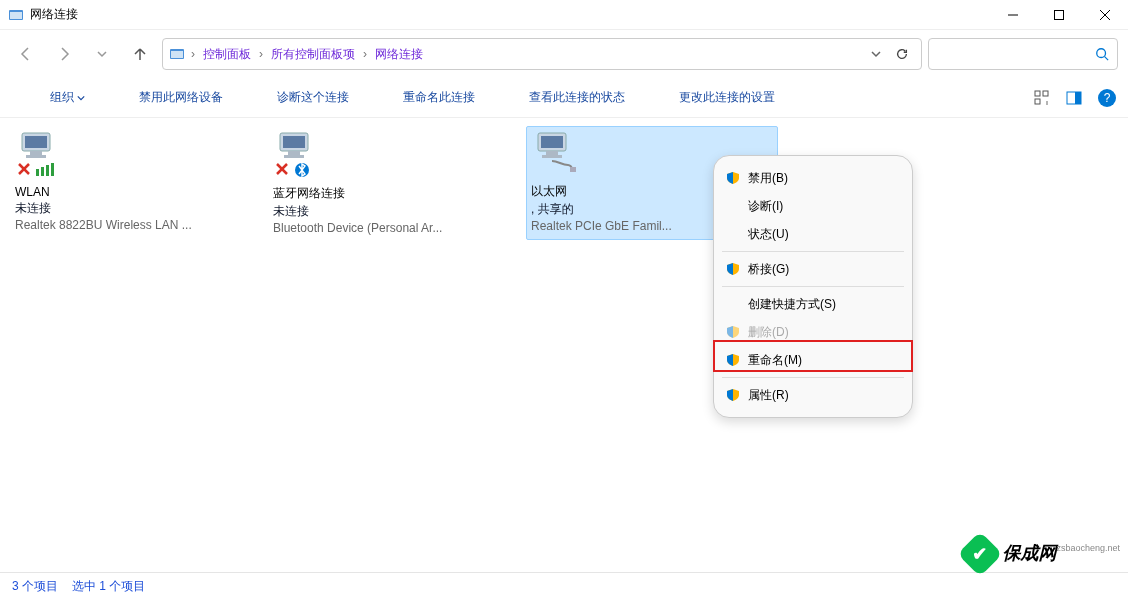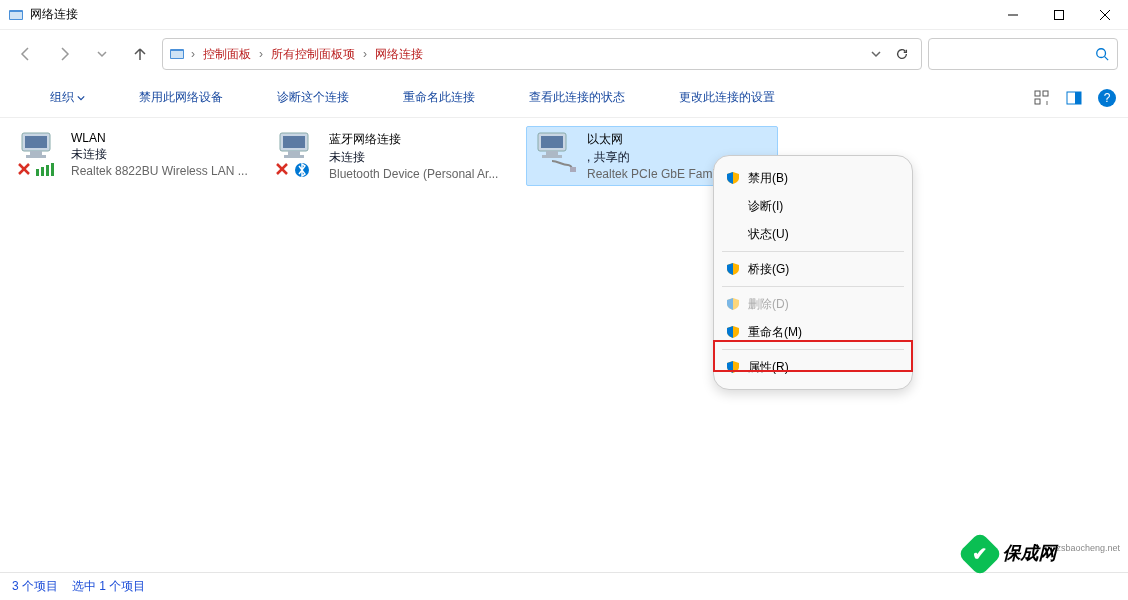--- a/index.html
+++ b/index.html
@@ -10,33 +10,33 @@
 .titlebar .title { font-size: 12px; flex: 1; }
 .win-controls { display: flex; }
 .win-btn { width: 46px; height: 30px; display: flex; align-items: center; justify-content: center; }
 .win-btn svg { width: 10px; height: 10px; }
 
 .navbar { height: 48px; display: flex; align-items: center; padding: 0 10px; gap: 6px; }
 .nav-arrow { width: 32px; height: 32px; display: flex; align-items: center; justify-content: center; color: #999; }
 .nav-arrow.up { color: #555; }
 .addr-box { flex: 1; height: 32px; border: 1px solid #ccc; border-radius: 4px; display: flex; align-items: center; padding: 0 6px; gap: 4px; }
 .addr-icn { width: 16px; height: 16px; }
-.crumb { color: #b91c1c; padding: 1px 2px; }
+.crumb { color: #6d28d9; padding: 1px 2px; }
 .chev { color: #777; padding: 0 2px; }
 .addr-right { margin-left: auto; display: flex; gap: 14px; align-items: center; color: #555; padding-right: 6px; }
 .search-box { width: 190px; height: 32px; border: 1px solid #ccc; border-radius: 4px; display: flex; align-items: center; padding: 0 8px; color: #888; justify-content: flex-end; }
 
 .toolbar { height: 40px; display: flex; align-items: center; padding: 0 12px; gap: 10px; border-bottom: 1px solid #eee; }
 .tb-item { color: #1a4aa0; font-size: 12px; padding: 4px 6px; display: flex; align-items: center; gap: 3px; margin-left: 32px; }
 .tb-right { margin-left: auto; display: flex; gap: 16px; align-items: center; }
 .help-icon { width: 18px; height: 18px; background: #0078d4; border-radius: 50%; color: #fff; display: flex; align-items: center; justify-content: center; font-size: 12px; }
 
 .content { position: relative; padding: 8px 10px; height: calc(100% - 30px - 48px - 40px - 28px); }
 .adapters { display: flex; gap: 6px; }
-.adapter { width: 252px; padding: 4px; display: flex; gap: 8px; border: 1px solid transparent; border-radius: 2px; }
+.adapter { width: 252px; padding: 4px; display: flex; gap: 8px; border: 1px solid transparent; border-radius: 2px; flex-direction: column; }
 .adapter.selected { background: #cce8ff; border-color: #99d1ff; }
 .ad-icon-wrap { width: 48px; position: relative; display: flex; flex-direction: column; align-items: center; }
 .ad-text { flex: 1; min-width: 0; }
 .ad-name { font-size: 12px; color: #000; white-space: nowrap; overflow: hidden; }
 .ad-status { font-size: 12px; color: #0f172a; white-space: nowrap; padding: 1px 0; }
 .ad-device { font-size: 12px; color: #666; white-space: nowrap; overflow: hidden; text-overflow: ellipsis; }
 
 .context-menu { position: absolute; left: 713px; top: 155px; width: 200px; background: #f9f9f9; border: 1px solid #ccc; border-radius: 16px; box-shadow: 0 4px 12px rgba(0,0,0,.15); padding: 8px 0; z-index: 10; }
 .ctx-item { height: 28px; display: flex; align-items: center; padding: 0 12px; gap: 8px; font-size: 12px; }
 .ctx-item.disabled { color: #aaa; }
@@ -247,20 +247,24 @@
     </div>
   <div class="ctx-sep"></div>
   <div class="ctx-item">
     <svg class="shield" viewBox="0 0 14 14">
         <path d="M7 1l6 2v4c0 3-3 5-6 6-3-1-6-3-6-6V3z" fill="#ffb400"></path>
         <path d="M7 1v12c-3-1-6-3-6-6V3z" fill="#0078d4"></path>
       </svg>
     <span>桥接(G)</span>
   </div>
   <div class="ctx-sep"></div>
+  <div class="ctx-item">
+      <span class="shield-space"></span>
+      <span>创建快捷方式(S)</span>
+    </div>
   <div class="ctx-item disabled">
     <svg class="shield" viewBox="0 0 14 14" style="opacity:.5">
         <path d="M7 1l6 2v4c0 3-3 5-6 6-3-1-6-3-6-6V3z" fill="#ffb400"></path>
         <path d="M7 1v12c-3-1-6-3-6-6V3z" fill="#0078d4"></path>
       </svg>
     <span>删除(D)</span>
   </div>
   <div class="ctx-item">
     <svg class="shield" viewBox="0 0 14 14">
         <path d="M7 1l6 2v4c0 3-3 5-6 6-3-1-6-3-6-6V3z" fill="#ffb400"></path>

